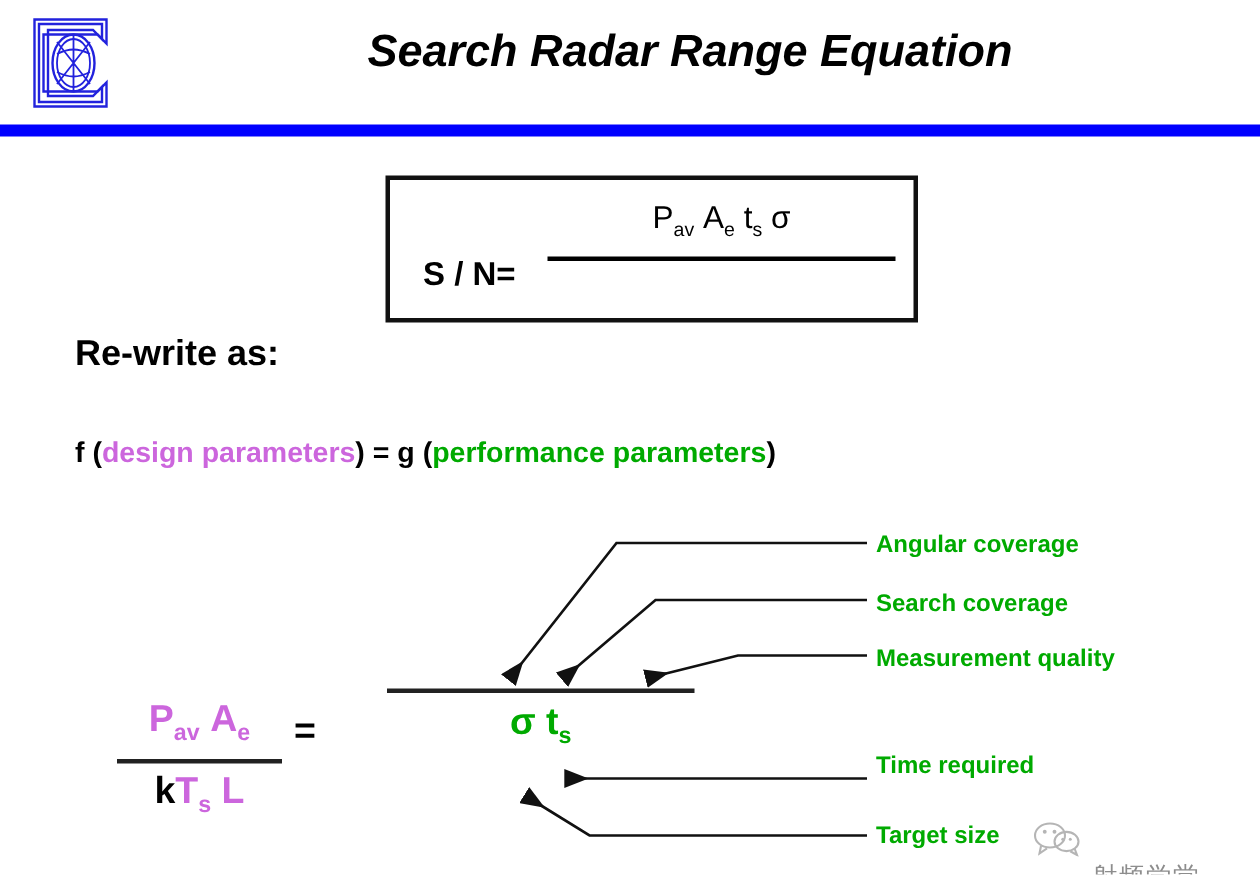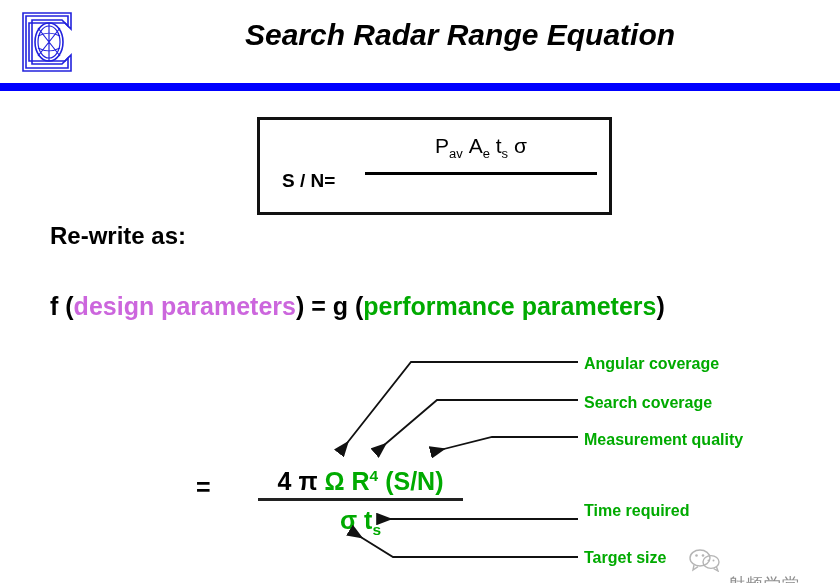--- a/index.html
+++ b/index.html
@@ -51,21 +51,21 @@
     position: absolute;
     left: 257px; top: 117px;
     width: 355px; height: 98px;
     border: 3px solid #111111;
     background: #ffffff;
     box-sizing: border-box;
   }
   #eq-lhs {
     position: absolute;
     left: 22px; top: 50px;
-    font-size: 19px;
+    font-size: 22px;
     font-weight: bold;
     white-space: nowrap;
   }
   #eq-fraction {
     position: absolute;
     left: 105px; top: 10px;
     width: 232px;
     text-align: center;
   }
   #eq-num, #eq-den {
@@ -86,21 +86,21 @@
     left: 50px; top: 222px;
     font-size: 24px;
     font-weight: bold;
     white-space: nowrap;
   }
 
   
   #fg-line {
     position: absolute;
     left: 50px; top: 292px;
-    font-size: 25px;
+    font-size: 19px;
     font-weight: bold;
     white-space: nowrap;
   }
   .clr-design { color: #cc66dd; }
   .clr-perf   { color: #00aa00; }
 
   
   #bottom-equation {
     position: absolute;
     left: 0; top: 455px;
@@ -223,25 +223,31 @@
 
   </div>
 </div>
 
 <div id="rewrite-label">Re-write as:</div>
 
 <div id="fg-line"><span>f (</span><span class="clr-design">design parameters</span><span>) = g (</span><span class="clr-perf">performance parameters</span><span>)</span></div>
 
 <div id="bottom-equation">
 
+  <div id="lhs-fraction">
+    <div id="lhs-num"><span>P</span><sub>av</sub>&nbsp;<span>A</span><sub>e</sub></div>
+
+    <div id="lhs-bar"></div>
+
+    <div id="lhs-den"><span style="color:#000000">k</span><span>T</span><sub>s</sub>&nbsp;<span>L</span></div>
+  </div>
 
   <div id="equals-sign">=</div>
 
   <div id="rhs-fraction">
-    <div id="rhs-num"><span>4</span>&nbsp;<span>π</span>&nbsp;<span class="clr-perf">Ω</span>&nbsp;<span class="clr-perf">R</span><sup class="clr-perf">4</sup>&nbsp;<span class="clr-perf">(S/N)</span></div>
 
     <div id="rhs-bar"></div>
 
     <div id="rhs-den" class="clr-perf"><span>σ</span>&nbsp;<span>t</span><sub>s</sub></div>
   </div>
 </div>
 
 <svg id="leader-lines" viewBox="0 0 840 583" xmlns="http://www.w3.org/2000/svg">
   <defs>
     <marker id="arrowhead" markerWidth="9" markerHeight="7" refX="8" refY="3.5" orient="auto" markerUnits="strokeWidth">

